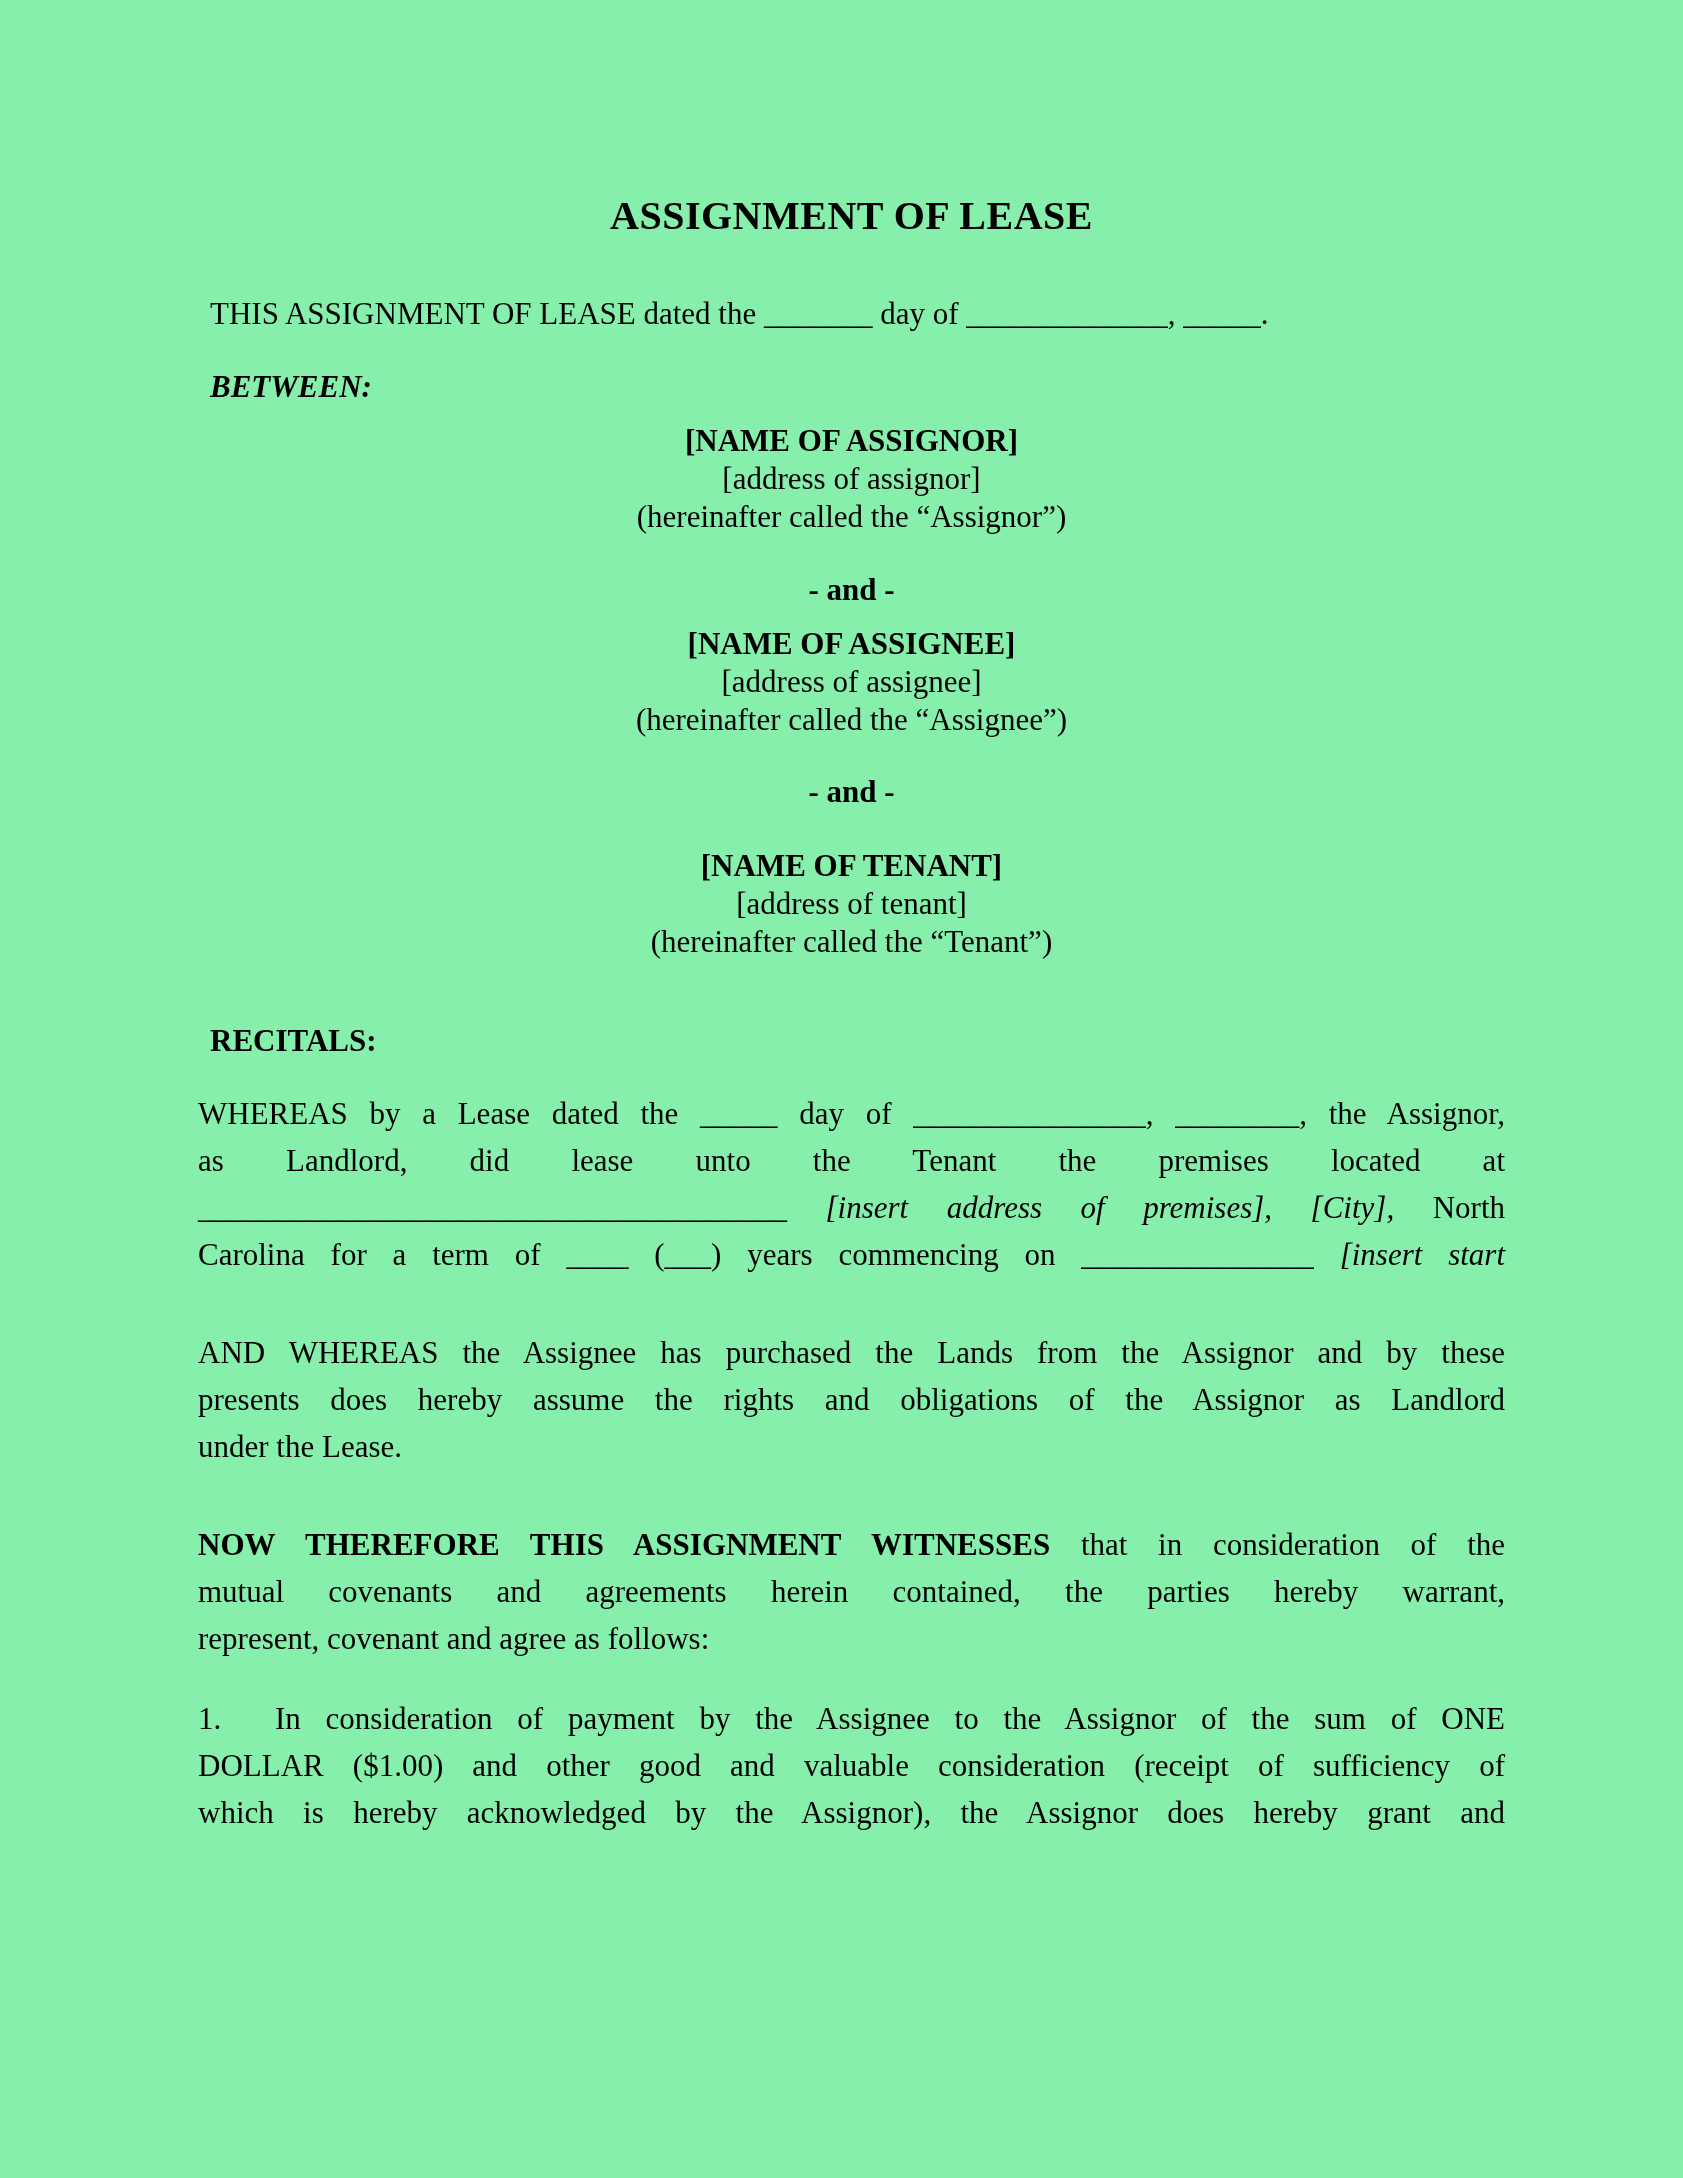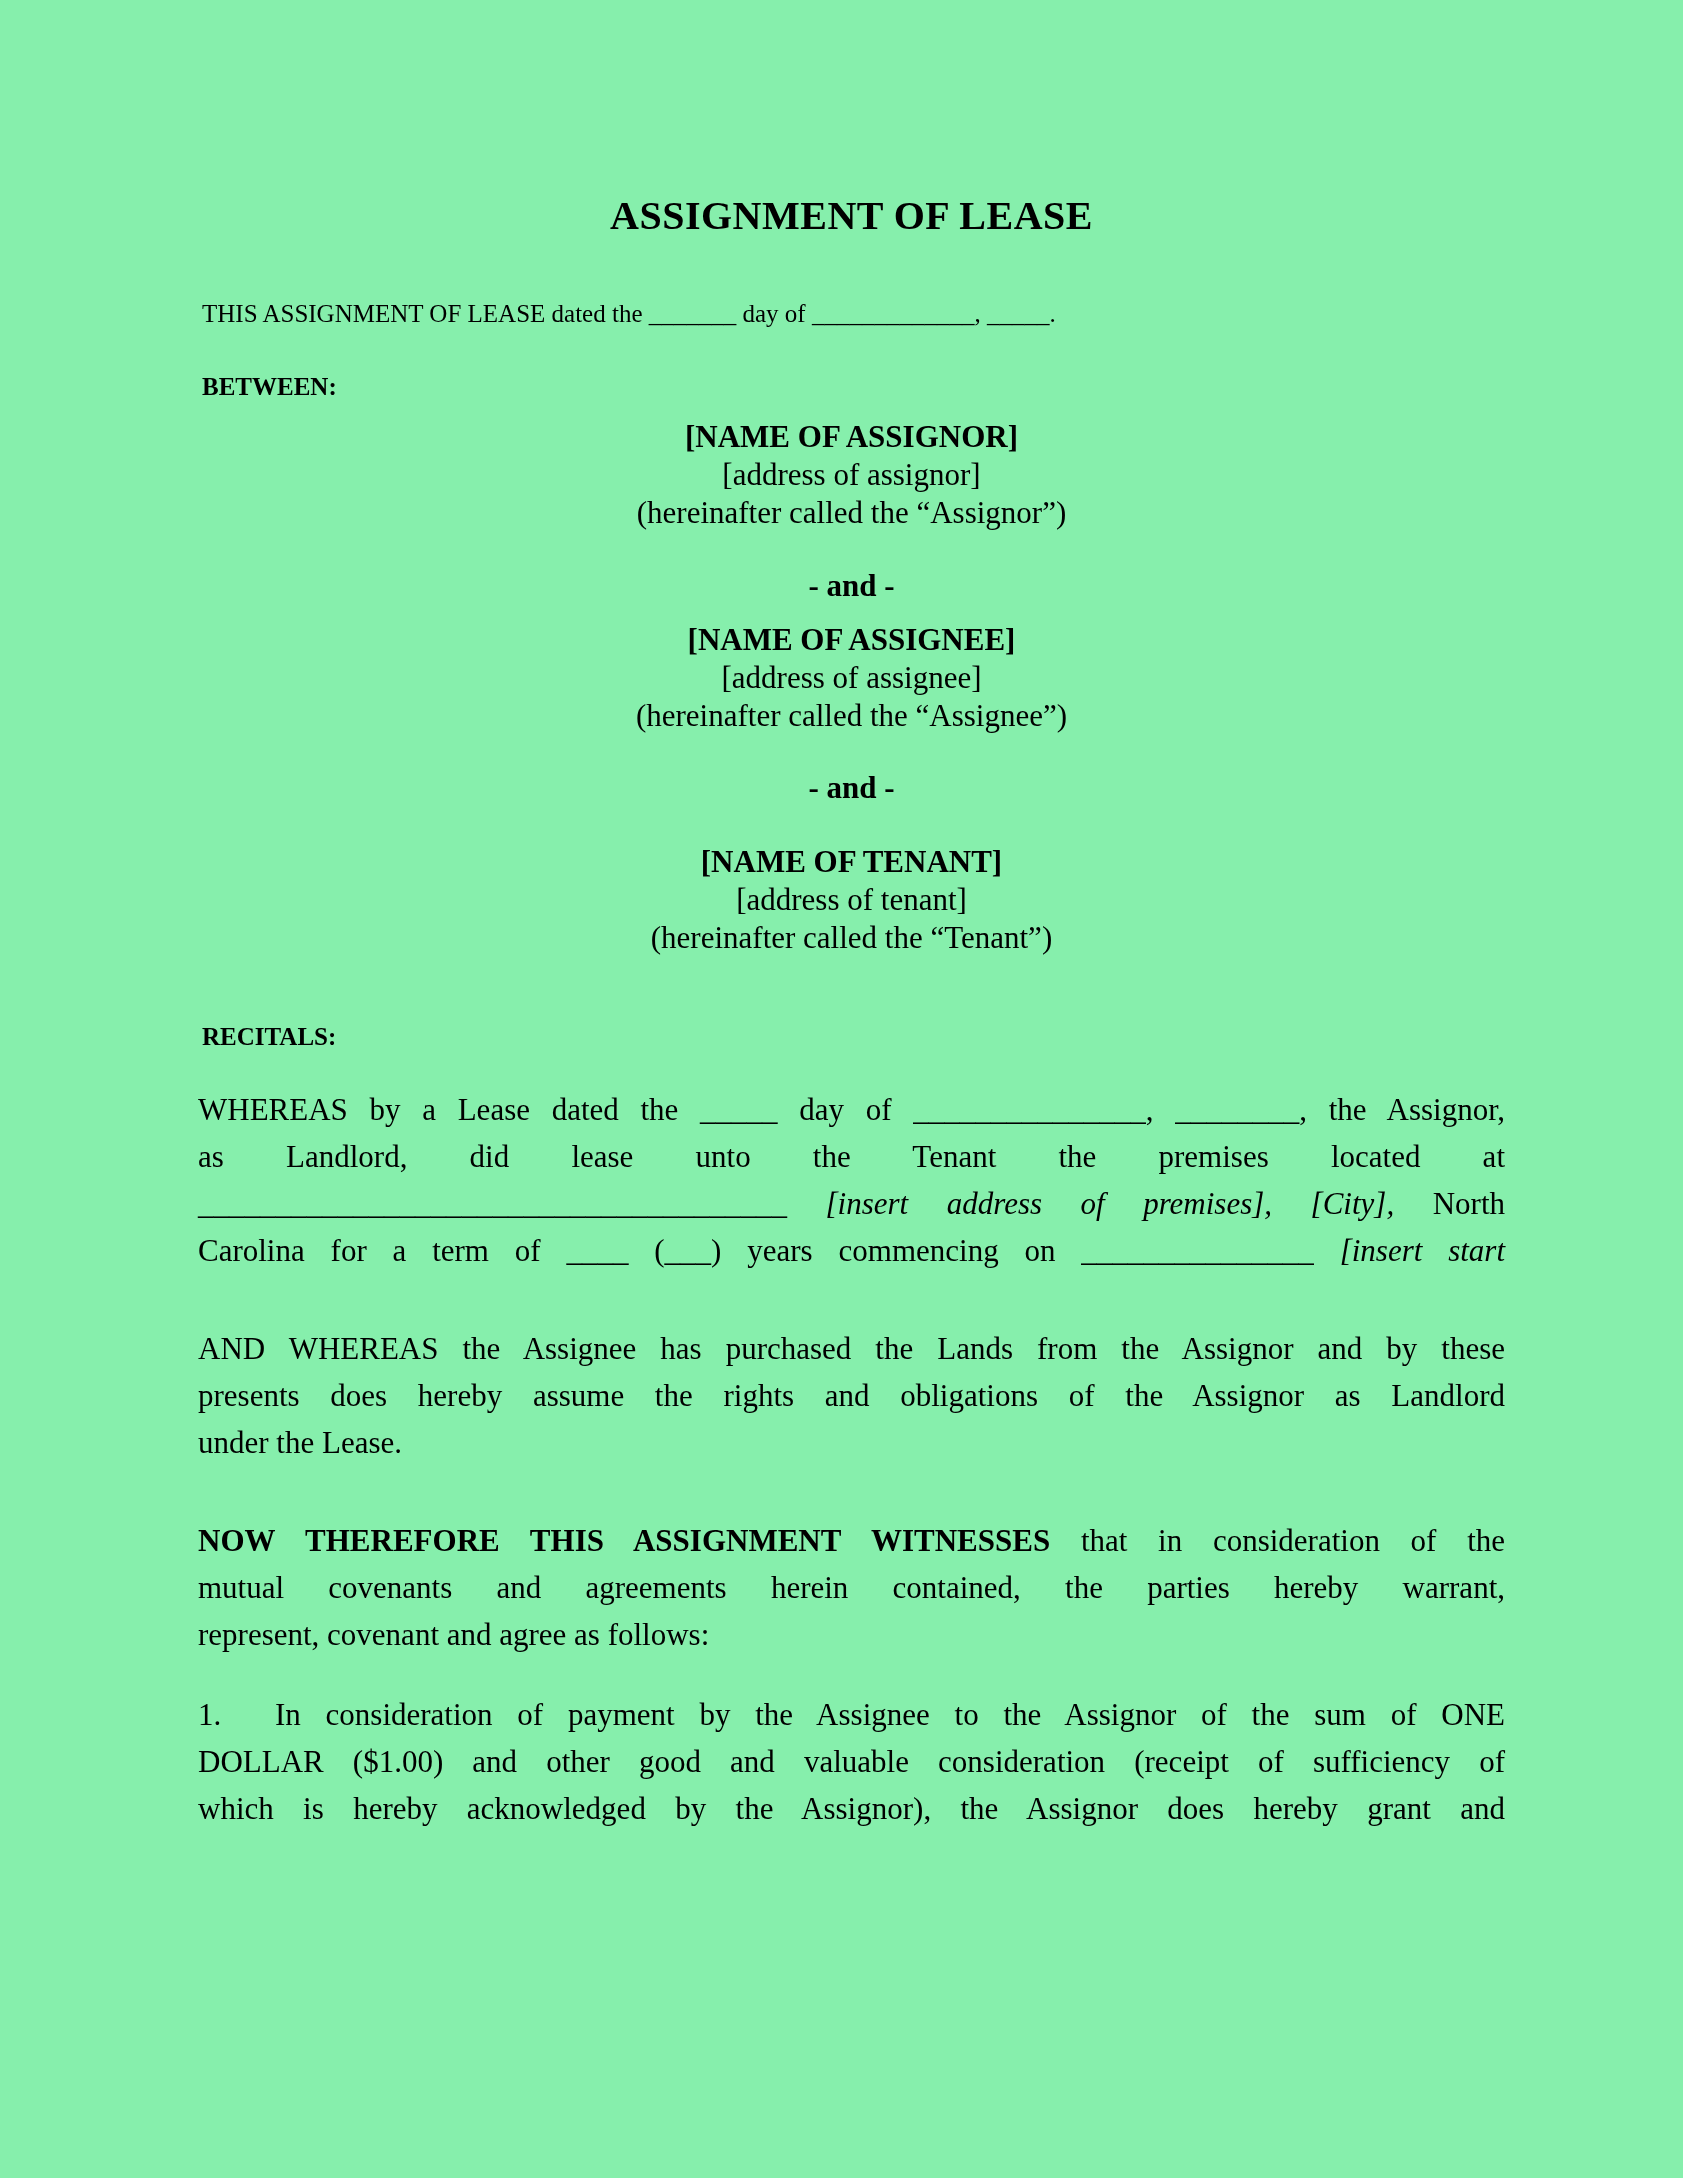--- a/index.html
+++ b/index.html
@@ -23,29 +23,29 @@
   }
   .title {
     margin: 192px 0 0 0;
     font-size: 40px;
     line-height: 48px;
     font-weight: bold;
     text-align: center;
     letter-spacing: 0.5px;
   }
   .bodyline {
-    font-size: 25px;
+    font-size: 31px;
     line-height: 47px;
-    margin: 4px;
+    margin: 12px;
   }
   .bold { font-weight: bold; }
   .italic { font-style: italic; }
 
   .intro    { margin-top: 50px; }
-  .between  { margin-top: 26px; }
+  .between  { margin-top: 26px; font-style: italic; }
 
   .party {
     text-align: center;
     font-size: 31px;
     line-height: 38px;
   }
   .party-assignor { margin-top: 8px; }
   .party-assignee { margin-top: 16px; }
   .party-tenant   { margin-top: 36px; }
   .pname { font-weight: bold; }

